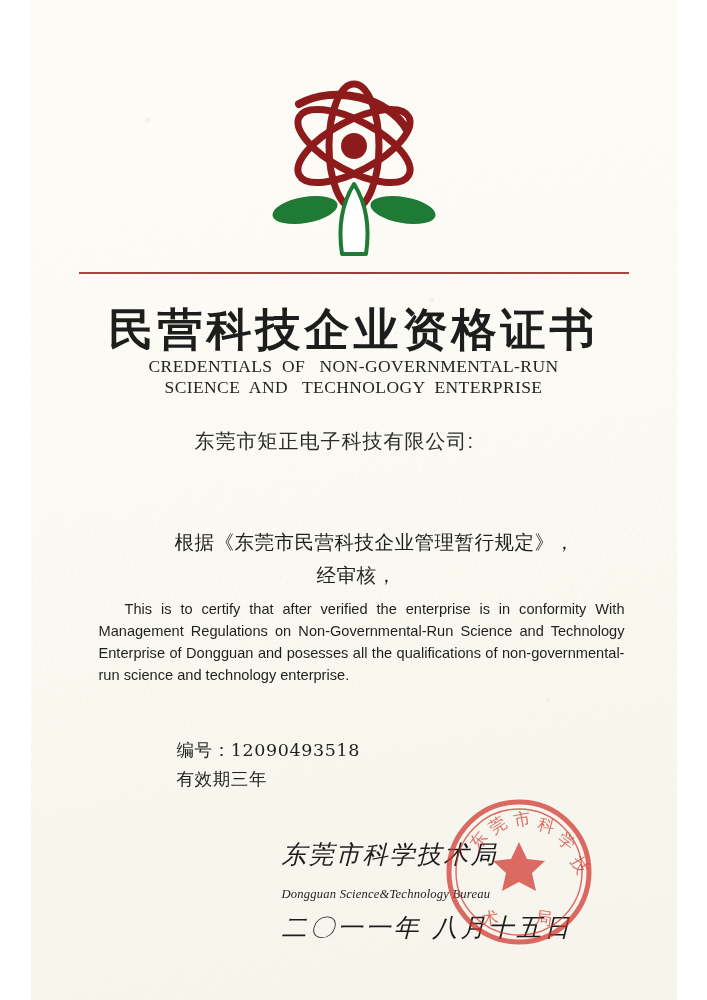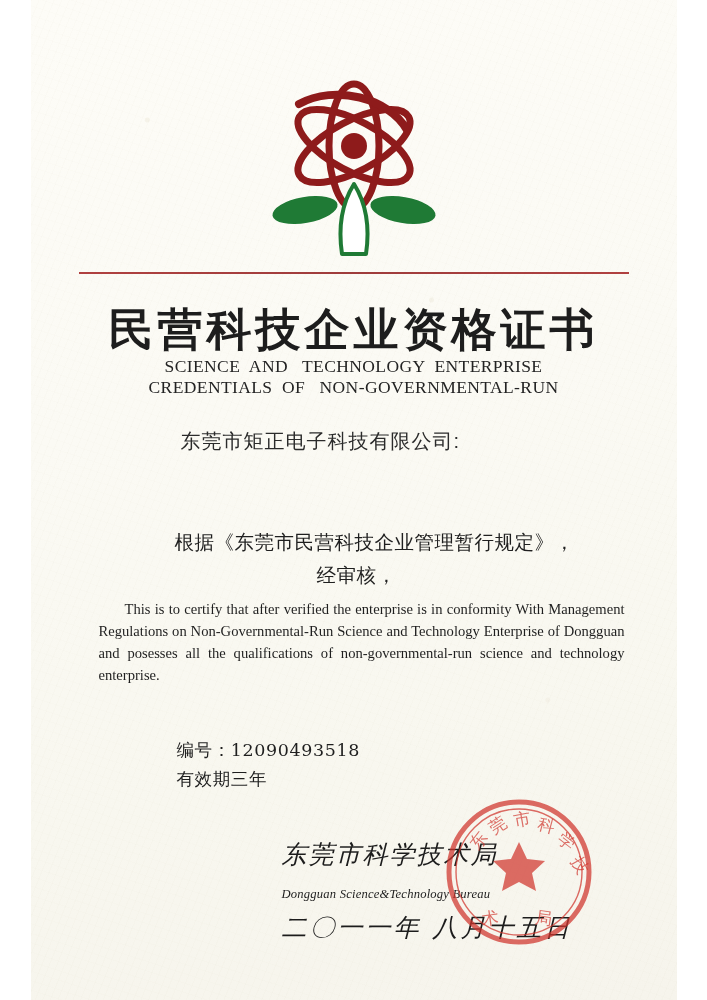--- a/index.html
+++ b/index.html
@@ -73,21 +73,21 @@
     text-align: center;
     font-family: "Liberation Serif", serif;
     font-size: 17.5px;
     line-height: 21px;
     letter-spacing: 0.4px;
     color: #232323;
   }
   .title-en div { white-space: pre; }
   .recipient {
     position: absolute;
-    left: 150px;
+    left: 164px;
     top: 428px;
     font-family: Liberation Sans, sans-serif;
     font-size: 20px;
     letter-spacing: 1px;
     color: #2b2b2b;
   }
   .body-cn {
     position: absolute;
     left: 102px;
     right: 96px;
@@ -98,21 +98,21 @@
     color: #1f1f1f;
     letter-spacing: 0.5px;
     text-align: center;
   }
   .body-cn .indent { text-indent: 36px; }
   .body-en {
     position: absolute;
     left: 68px;
     right: 52px;
     top: 598px;
-    font-family: Liberation Serif, serif;
+    font-family: Liberation Sans, sans-serif;
     font-size: 14.6px;
     line-height: 22px;
     color: #1f1f1f;
     text-align: justify;
   }
   .body-en .first { text-indent: 26px; }
   .meta {
     position: absolute;
     left: 146px;
     top: 736px;
@@ -176,22 +176,22 @@
         <path d="M115 126 C 100 150, 100 176, 103 196 L127 196 C130 176, 130 150, 115 126 Z" fill="#ffffff" stroke="#1f7a35" stroke-width="4" stroke-linejoin="round"></path>
       </g>
     </svg>
   </div>
 
   <div class="divider"></div>
 
   <div class="title-cn">民营科技企业资格证书</div>
 
   <div class="title-en">
+    <div>CREDENTIALS  OF   NON-GOVERNMENTAL-RUN</div>
     <div>SCIENCE  AND   TECHNOLOGY  ENTERPRISE</div>
-    <div>CREDENTIALS  OF   NON-GOVERNMENTAL-RUN</div>
   </div>
 
   <div class="recipient">东莞市矩正电子科技有限公司:</div>
 
   <div class="body-cn">
     <div class="indent">根据《东莞市民营科技企业管理暂行规定》，经审核，</div>
   </div>
 
   <div class="body-en">
     <div class="first">This is to certify that after verified the enterprise is in conformity With Management Regulations on Non-Governmental-Run Science and Technology Enterprise of Dongguan and posesses all the qualifications of non-governmental-run science and technology enterprise.</div>

